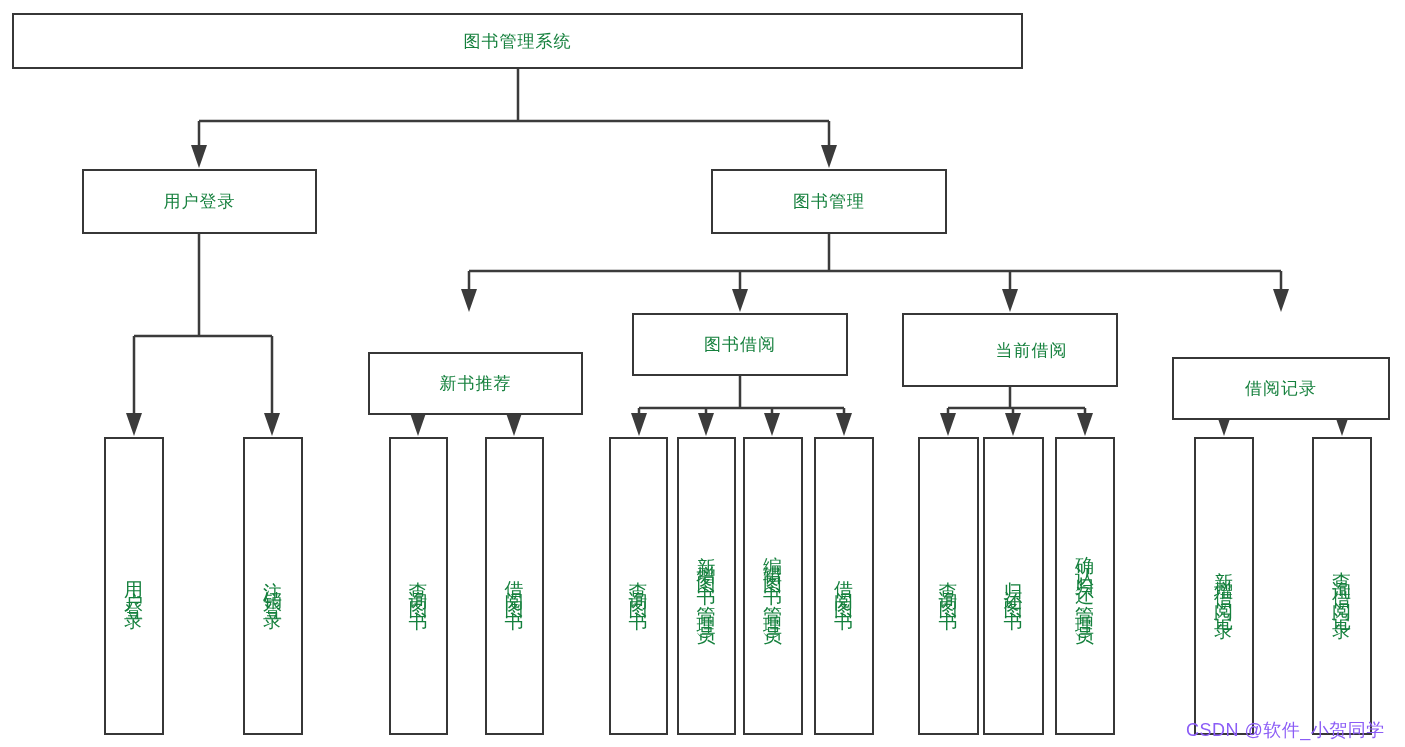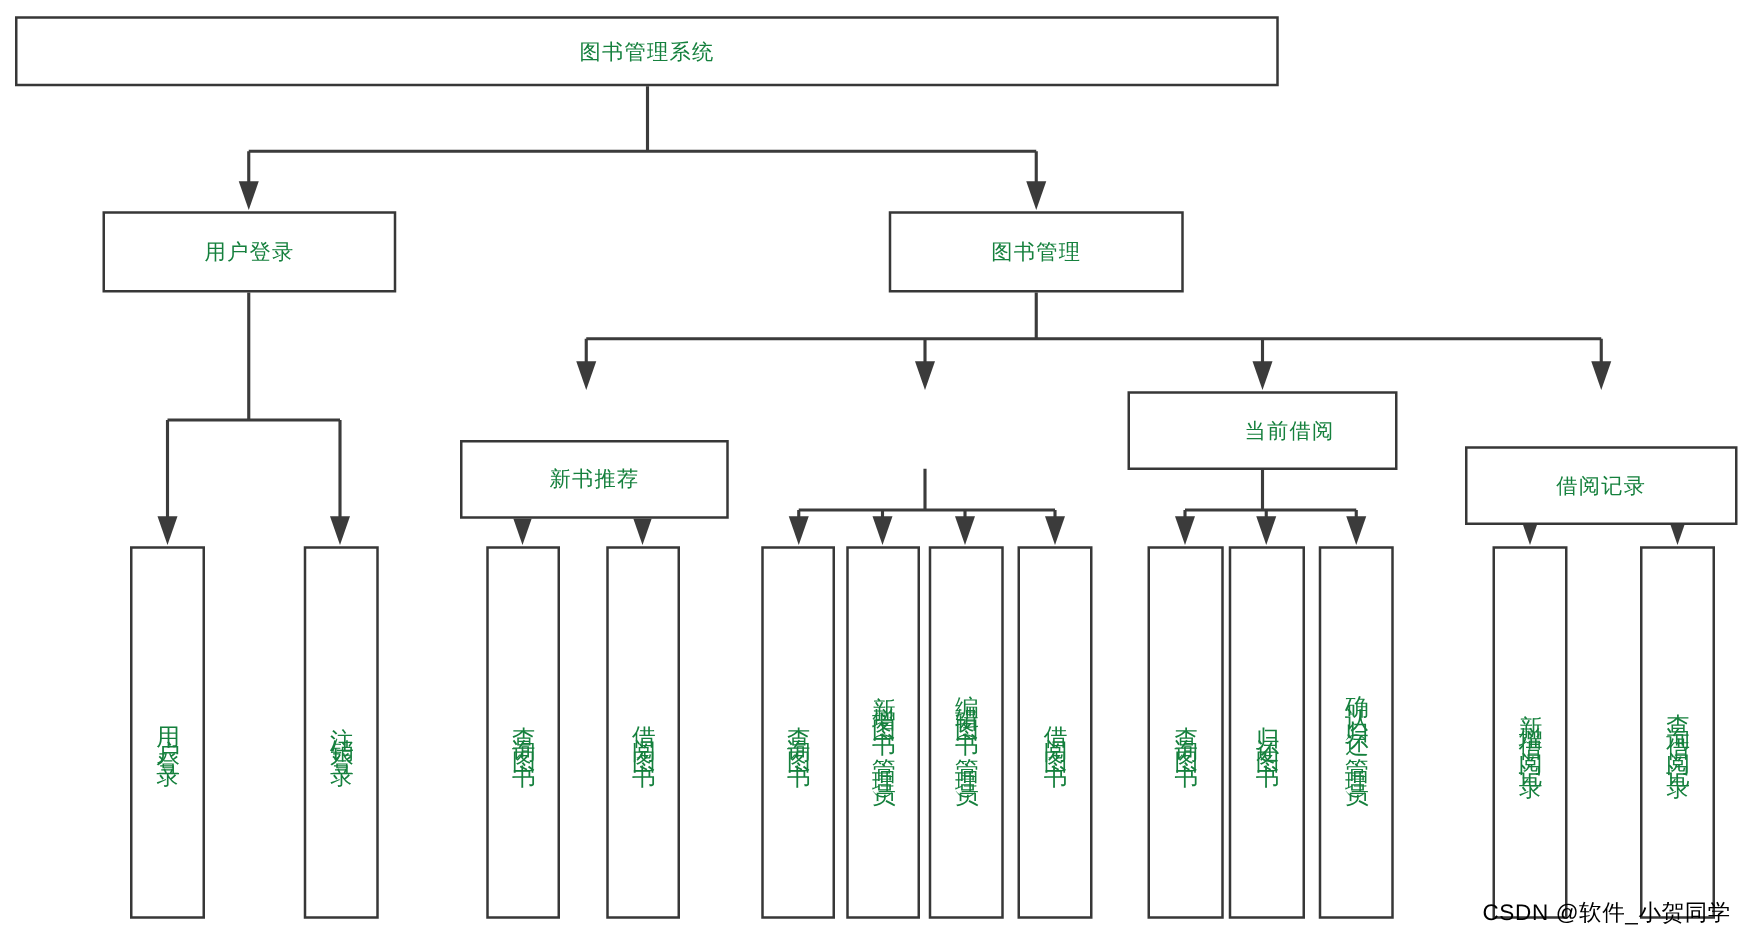--- a/index.html
+++ b/index.html
@@ -34,21 +34,21 @@
   .leaf span {
     writing-mode: vertical-rl;
     letter-spacing: 10px;
     line-height: 1;
   }
   .watermark {
     position: absolute;
     left: 1186px;
     top: 718px;
     font-size: 18px;
-    color: #000000;
+    color: #8b5cf6;
     letter-spacing: 0.5px;
     white-space: nowrap;
   }
 </style>
 </head>
 <body>
 
 <div class="canvas">
 
   <svg class="connectors" width="1405" height="747" viewBox="0 0 1405 747" xmlns="http://www.w3.org/2000/svg">
@@ -101,21 +101,24 @@
   <div class="node" style="left:82px; top:169px; width:235px; height:65px;">
     <span>用户登录</span>
   </div>
   <div class="node" style="left:711px; top:169px; width:236px; height:65px;">
     <span>图书管理</span>
   </div>
 
   <div class="node" style="left:368px; top:313px; width:215px; height:63px;margin-top:39px;">
     <span>新书推荐</span>
   </div>
-  <div class="node" style="left:902px; top:313px; width:216px; height:63px;padding-left:43px;">
+  <div class="node" style="left:632px; top:313px; width:216px; height:63px;">
+    <span>图书借阅</span>
+  </div>
+  <div class="node" style="left:902px; top:313px; width:216px; height:74px;padding-left:43px;">
     <span>当前借阅</span>
   </div>
   <div class="node" style="left:1172px; top:313px; width:218px; height:63px;margin-top:44px;">
     <span>借阅记录</span>
   </div>
 
   <div class="node leaf" style="left:104px; top:437px; width:60px; height:298px;">
     <span>用户登录</span>
   </div>
   <div class="node leaf" style="left:243px; top:437px; width:60px; height:298px;">

